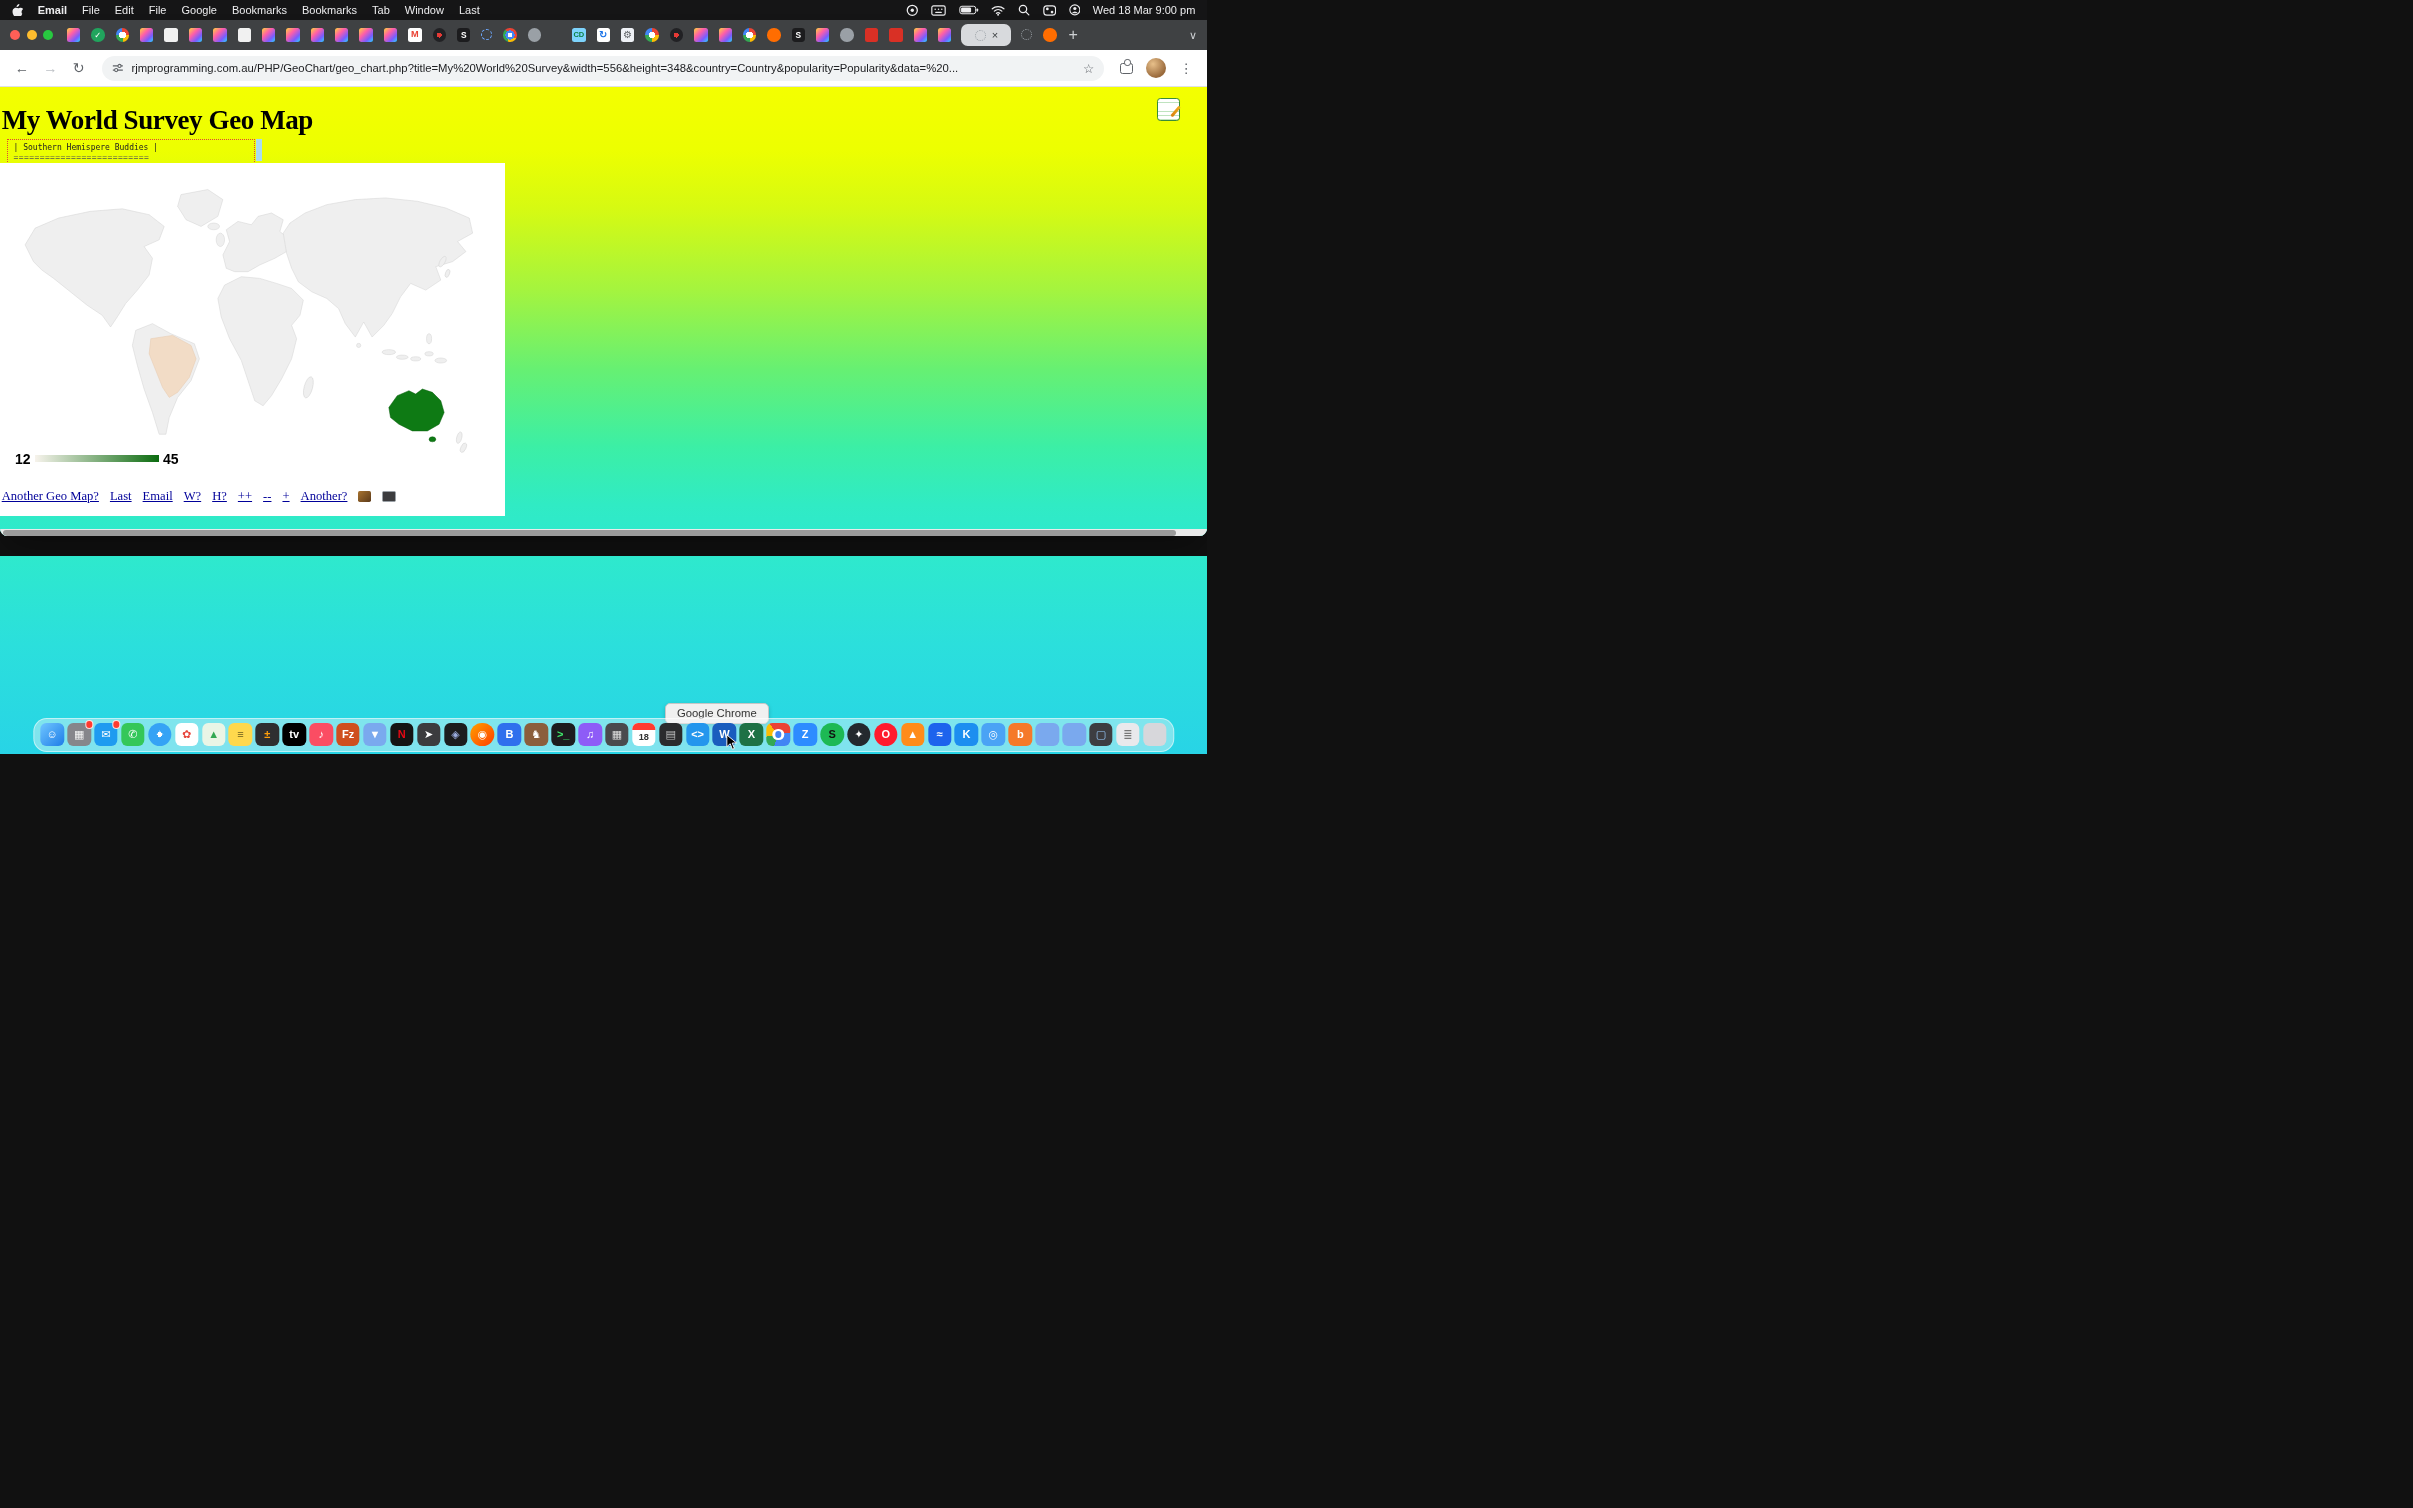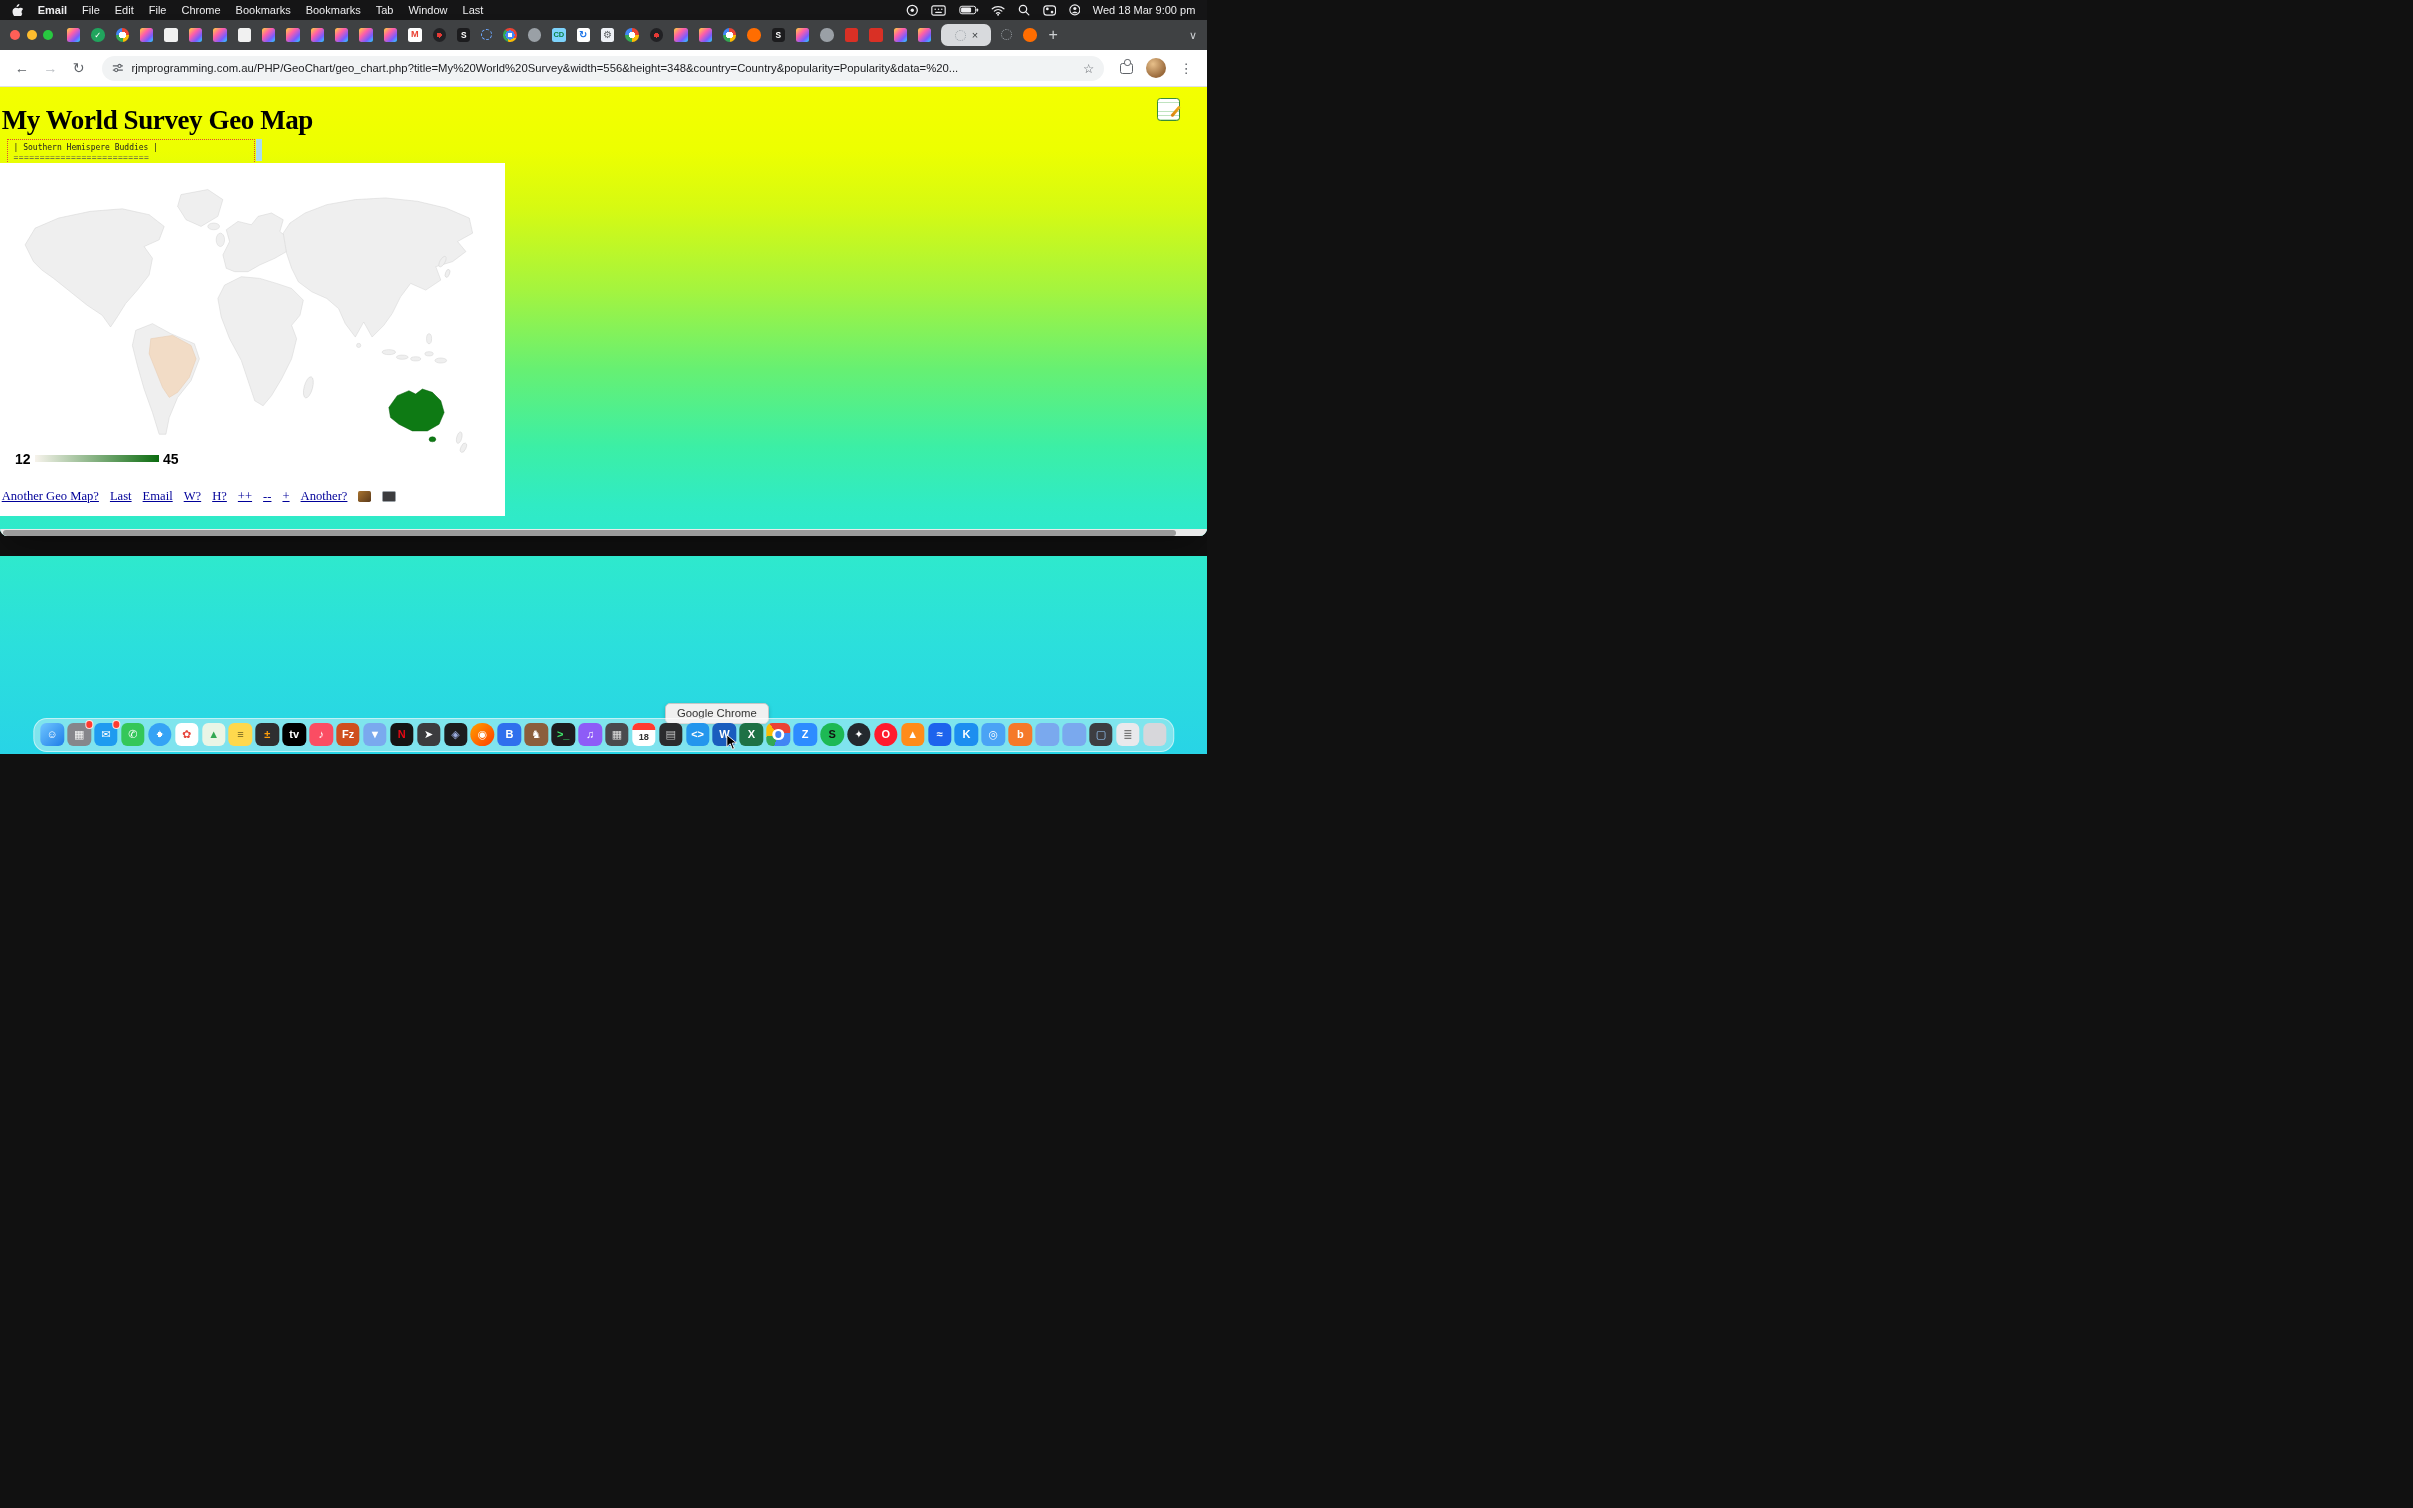--- a/index.html
+++ b/index.html
@@ -29,21 +29,21 @@
   .fav-cursor { background:linear-gradient(135deg,#ffd43b 0%,#ff5ea8 38%,#7b5bff 72%,#29d3ff 100%); }
   .fav-check  { background:#21a45d; border-radius:50%; color:#fff; }
   .fav-google { background:radial-gradient(circle,#fff 0 3.4px,transparent 3.4px),conic-gradient(#ea4335 0 90deg,#fbbc05 90deg 180deg,#34a853 180deg 270deg,#4285f4 270deg 360deg); border-radius:50%; }
   .fav-white  { background:#f1f1f1; }
   .fav-gmail  { background:#fff; color:#ea4335; font-size:9.2px; }
   .fav-darkred{ background:radial-gradient(circle,#e53935 0 2.5px,#212124 2.5px); border-radius:50%; }
   .fav-s      { background:#1c1c1e; color:#fff; border-radius:3.4px; }
   .fav-dots   { width:11px; height:11px; background:transparent; border:1.7px dashed #6ea8ff; border-radius:50%; }
   .fav-dash   { width:11px; height:11px; background:transparent; border:1.7px dotted #9aa0a6; border-radius:50%; }
   .fav-gray   { background:#9aa0a6; border-radius:50%; }
-  .fav-cd     { background:#7dd3fc; color:#0b8043; font-size:7.5px; }
+  .fav-cd     { background:#7dd3fc; color:#0b8043; font-size:7.5px;margin-left:20px; }
   .fav-history{ background:#fff; color:#1a73e8; font-size:10px; }
   .fav-gear   { background:#eef1f6; color:#5f6368; font-size:10px; }
   .fav-chrome { background:radial-gradient(circle,#fff 0 2.5px,#4285f4 2.5px 4.6px,transparent 4.6px),conic-gradient(#ea4335 0 120deg,#fbbc05 120deg 200deg,#34a853 200deg 320deg,#ea4335 320deg 360deg); border-radius:50%; }
   .fav-orange { background:#ff6d01; border-radius:50%; }
   .fav-red    { background:#d93025; }
 
   .active-tab { margin-left:10px; width:50px; height:22.6px; background:#d8dadd; border-radius:6.7px; display:flex; align-items:center; justify-content:center; gap:5.9px; }
   .tab-close { font-size:11px; color:#3c4043; cursor:default; }
   .strip-right { display:flex; align-items:center; gap:11px; margin-left:10px; }
   .newtab { font-size:16px; color:#cdd0d3; margin-left:11.7px; }
@@ -113,21 +113,21 @@
       <span class="mb-ic">
         <svg width="11" height="12.6" viewBox="0 0 814 1000">
             <path fill="#f5f5f7" d="M788 781c-21 48-31 69-58 112-38 59-92 132-158 133-59 1-74-38-154-38s-97 37-155 39c-66 2-117-64-155-123C4 764-18 543 57 425c53-84 137-133 216-133 80 0 130 39 196 39 64 0 103-39 196-39 70 0 144 38 197 104-173 95-145 342-74 385zM554 0c9 62-18 124-55 167-39 46-103 82-165 77-10-60 22-123 58-164C432 35 501 3 554 0z"></path>
           </svg>
       </span>
       <span style="display: inline-flex; gap: 15px;">
           <span class="mb-item bold">Email</span>
           <span class="mb-item">File</span>
           <span class="mb-item">Edit</span>
           <span class="mb-item">File</span>
-          <span class="mb-item">Chrome</span>
+          <span class="mb-item">Google</span>
           <span class="mb-item">Bookmarks</span>
           <span class="mb-item">Bookmarks</span>
           <span class="mb-item">Tab</span>
           <span class="mb-item">Window</span>
           <span class="mb-item">Last</span>
         </span>
     </div>
     <div class="mb-right">
       <span class="mb-ic">
         <svg width="12.6" height="12.6" viewBox="0 0 15 15">

